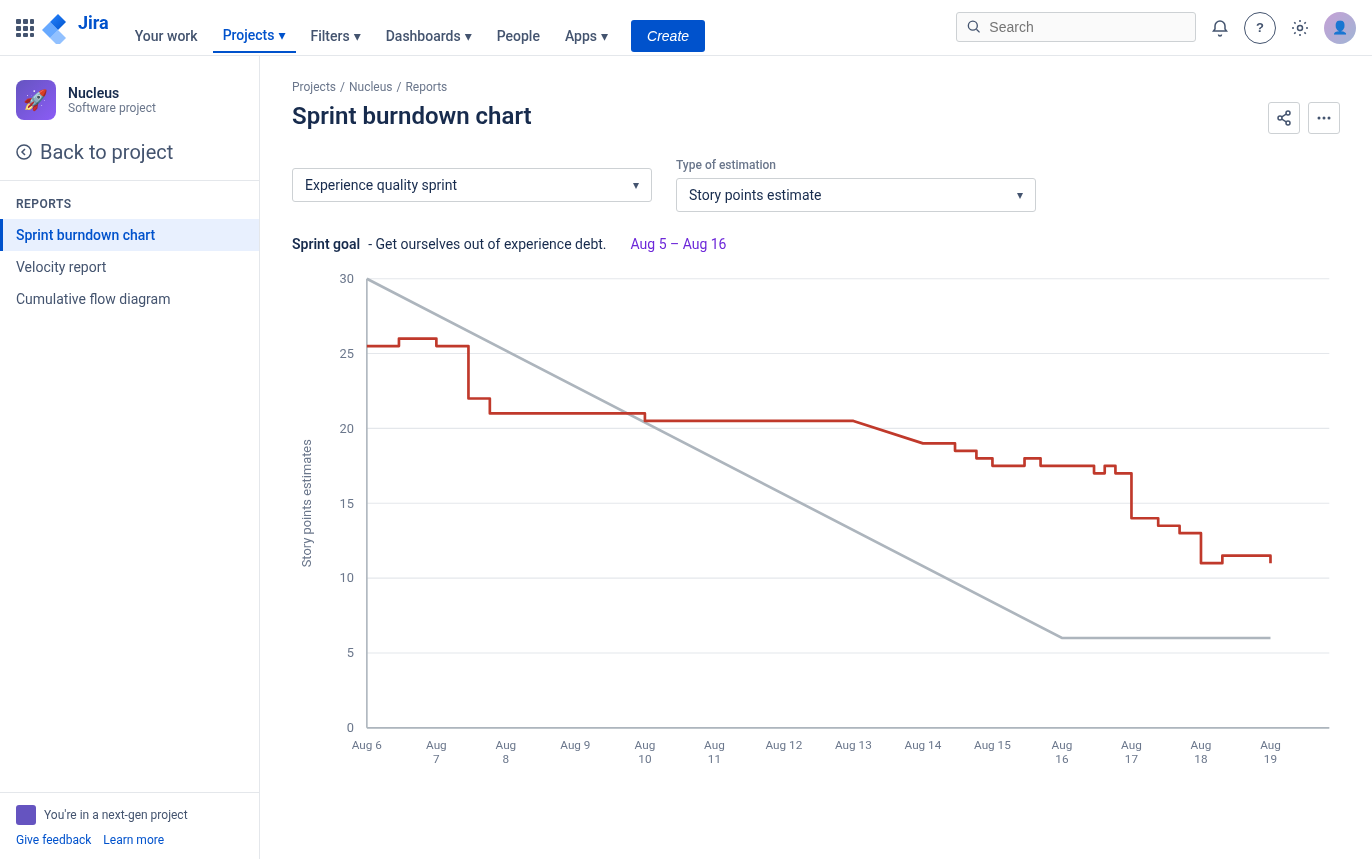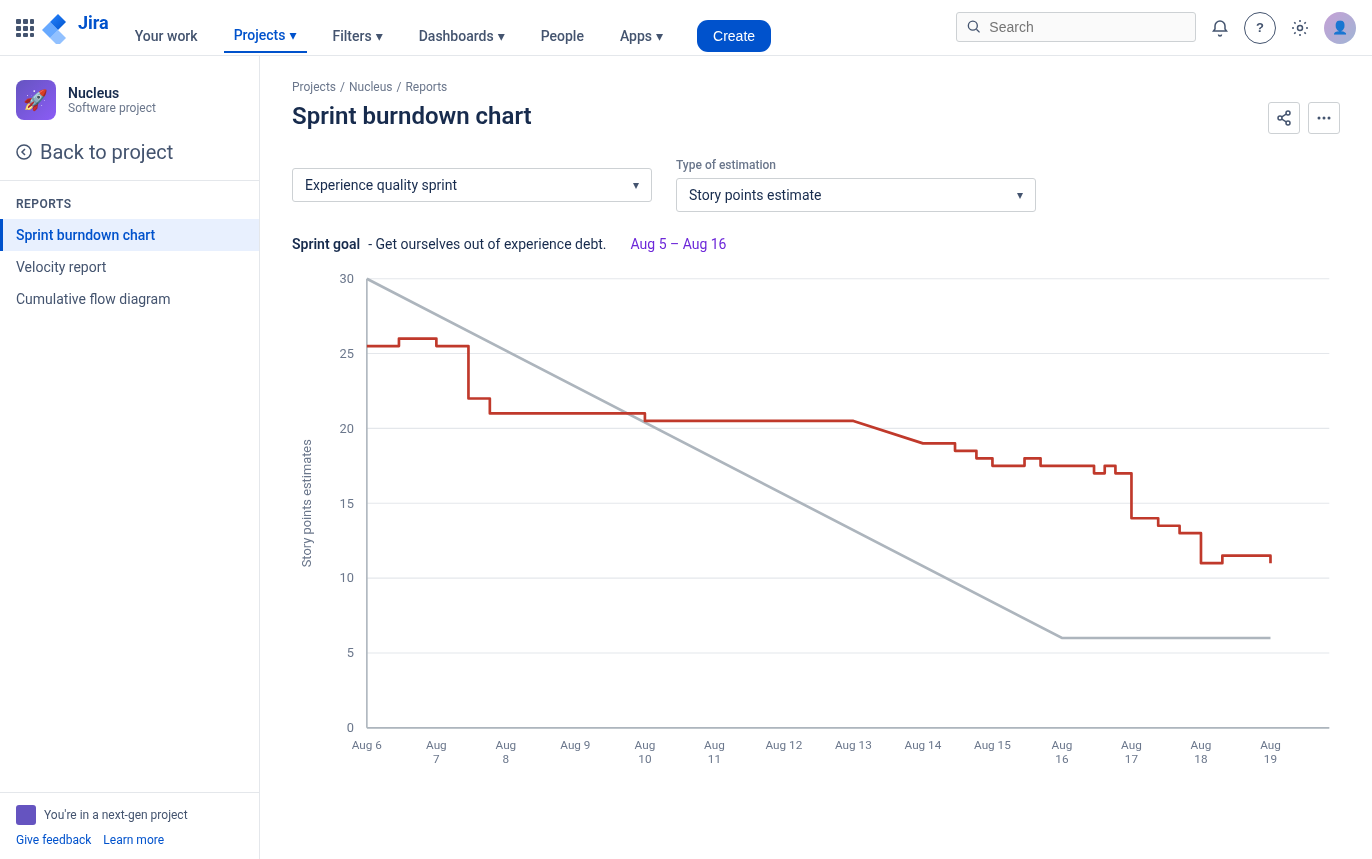--- a/index.html
+++ b/index.html
@@ -6,29 +6,29 @@
     body { font-family: -apple-system, BlinkMacSystemFont, "Segoe UI", Roboto, sans-serif; background: #fff; color: #172b4d; font-size: 14px; }
 
     
     .top-nav {
       display: flex; align-items: center; padding: 0 16px; height: 56px;
       background: #fff; border-bottom: 1px solid #e4e7eb; position: fixed; top: 0; left: 0; right: 0; z-index: 100;
     }
     .nav-apps-icon { display: flex; align-items: center; gap: 4px; margin-right: 8px; cursor: pointer; color: #44546f; }
     .nav-logo { display: flex; align-items: flex-start; gap: 4px; margin-right: 16px; cursor: pointer; }
     .nav-logo-icon { width: 32px; height: 32px; }
-    .nav-items { display: flex; align-items: center; gap: 16px; flex: 1; margin-top: 16px; }
+    .nav-items { display: flex; align-items: center; gap: 5px; flex: 1; margin-top: 16px; }
     .nav-item {
       padding: 8px 10px; cursor: pointer; color: #44546f; border-radius: 3px;
       display: flex; align-items: center; gap: 4px; font-size: 14px; font-weight: 500;
     }
     .nav-item.active { color: #0052cc; border-bottom: 2px solid #0052cc; border-radius: 0; }
     .nav-create-btn {
       background: #0052cc; color: #fff; border: none; padding: 8px 16px;
-      border-radius: 11px; cursor: pointer; font-size: 14px; font-weight: 500; margin-left: 8px;
+      border-radius: 3px; cursor: pointer; font-size: 14px; font-weight: 500; margin-left: 8px; font-style: italic;
     }
     .nav-right { display: flex; align-items: flex-start; gap: 8px; margin-left: auto; }
     .search-box {
       display: flex; align-items: center; border: 1px solid #cdd1d4; border-radius: 3px;
       padding: 6px 10px; gap: 8px; width: 240px; background: #fafafa;
     }
     .search-box input { border: none; background: transparent; outline: none; font-size: 14px; color: #44546f; width: 100%; }
     .nav-icon-btn {
       width: 32px; height: 32px; display: flex; align-items: center; justify-content: center;
       cursor: pointer; color: #44546f; border-radius: 50%; border: none; background: transparent;

